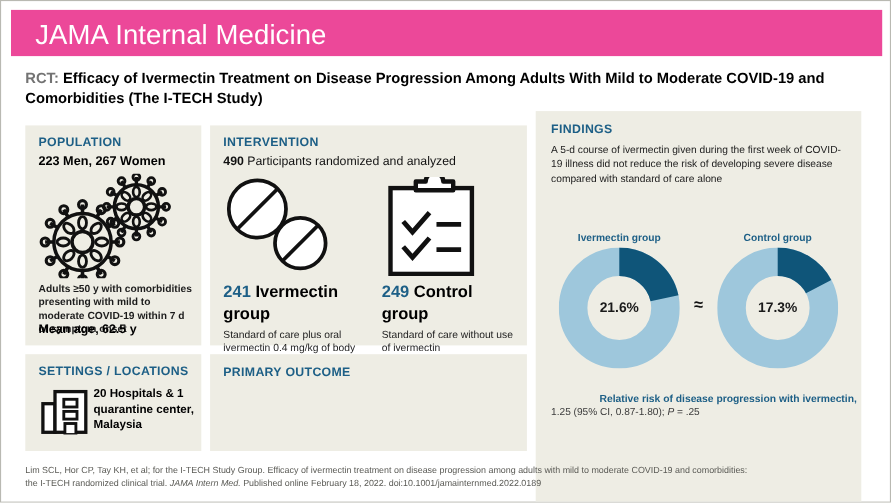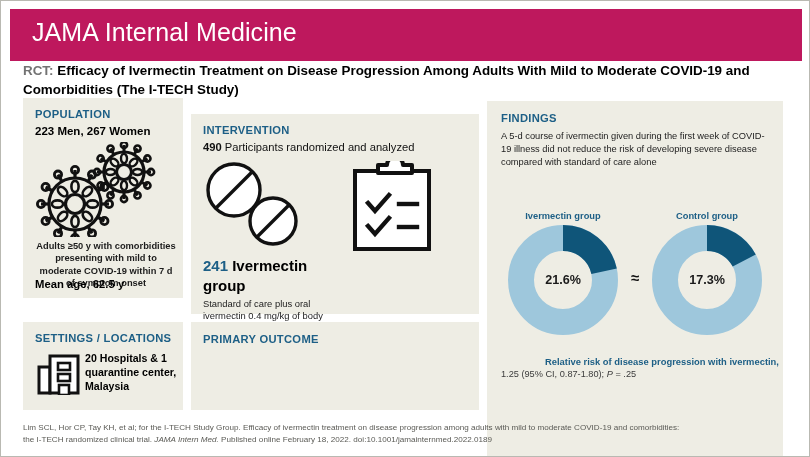--- a/index.html
+++ b/index.html
@@ -1,36 +1,36 @@
 <!DOCTYPE html>
 <html><head>
 <meta charset="utf-8">
 <style>
   html,body{margin:0;padding:0;background:#ffffff;}
   body{font-family:"Liberation Sans",sans-serif;}
   #page{position:relative;width:810px;height:457px;background:#ffffff;
         border:1px solid #b9b9b2;box-sizing:border-box;overflow:hidden;}
 
   
-  .journal-bar{position:absolute;left:9px;top:8px;width:792px;height:52px;
-        background:#be185d;}
+  .journal-bar{position:absolute;left:9px;top:8px;width:792px;height:42px;
+        background:#ec4899;}
   .journal-title{position:absolute;left:22px;top:9px;color:#ffffff;
         font-size:25px;letter-spacing:.1px;font-weight:400;}
 
   
   .study-title{position:absolute;left:22px;top:60px;width:760px;
         font-size:13.4px;font-weight:bold;color:#000000;line-height:1.42;}
   .rct-tag{color:#737373;}
 
   
   .panel{position:absolute;background:#eeede4;box-sizing:border-box;}
   .panel-head{color:#1d5f86;font-weight:bold;letter-spacing:.3px;}
 
   
-  #pop{left:22px;top:97px;width:160px;height:200px;text-align:center;}
+  #pop{left:22px;top:113px;width:160px;height:200px;}
   #pop .panel-head{position:absolute;left:12px;top:10px;font-size:11.2px;}
   .pop-sub{position:absolute;left:12px;top:27px;font-size:11.5px;font-weight:bold;color:#000;}
   .virus-wrap{position:absolute;left:8px;top:44px;width:146px;height:95px;}
   .pop-note{position:absolute;left:12px;top:142px;width:142px;font-size:9.3px;
         color:#1c1c1c;line-height:1.34;font-weight:bold;}
   .pop-age{position:absolute;left:12px;top:180px;font-size:11.3px;font-weight:bold;color:#000;}
 
   
   #intv{left:190px;top:113px;width:288px;height:200px;}
   #intv .panel-head{position:absolute;left:12px;top:10px;font-size:11.2px;}
@@ -230,20 +230,24 @@
           <line x1="52" y1="66" x2="70" y2="66"></line>
         </g>
       </svg>
     </div>
 
     <div class="grp" id="grp-iver">
       <span class="gtitle"><span class="gnum">241</span><span> Ivermectin group</span></span>
       <span>Standard of care plus oral ivermectin 0.4 mg/kg of body weight daily for 5 d</span>
     </div>
 
+    <div class="grp" id="grp-ctrl">
+      <span class="gtitle"><span class="gnum">249</span><span> Control group</span></span>
+      <span>Standard of care without use of ivermectin</span>
+    </div>
   </div>
 
   <div class="panel" id="settings">
     <div class="panel-head">SETTINGS / LOCATIONS</div>
     <div class="hosp-wrap">
       <svg viewBox="0 0 44 42" width="44" height="42">
         <rect x="2" y="14" width="11" height="26" fill="#ffffff" stroke="#111" stroke-width="3"></rect>
         <rect x="13" y="3" width="28" height="37" fill="#ffffff" stroke="#111" stroke-width="3"></rect>
         <rect x="21" y="10" width="12" height="7" fill="#ffffff" stroke="#111" stroke-width="2.6"></rect>
         <rect x="21" y="21" width="12" height="7" fill="#ffffff" stroke="#111" stroke-width="2.6"></rect>

